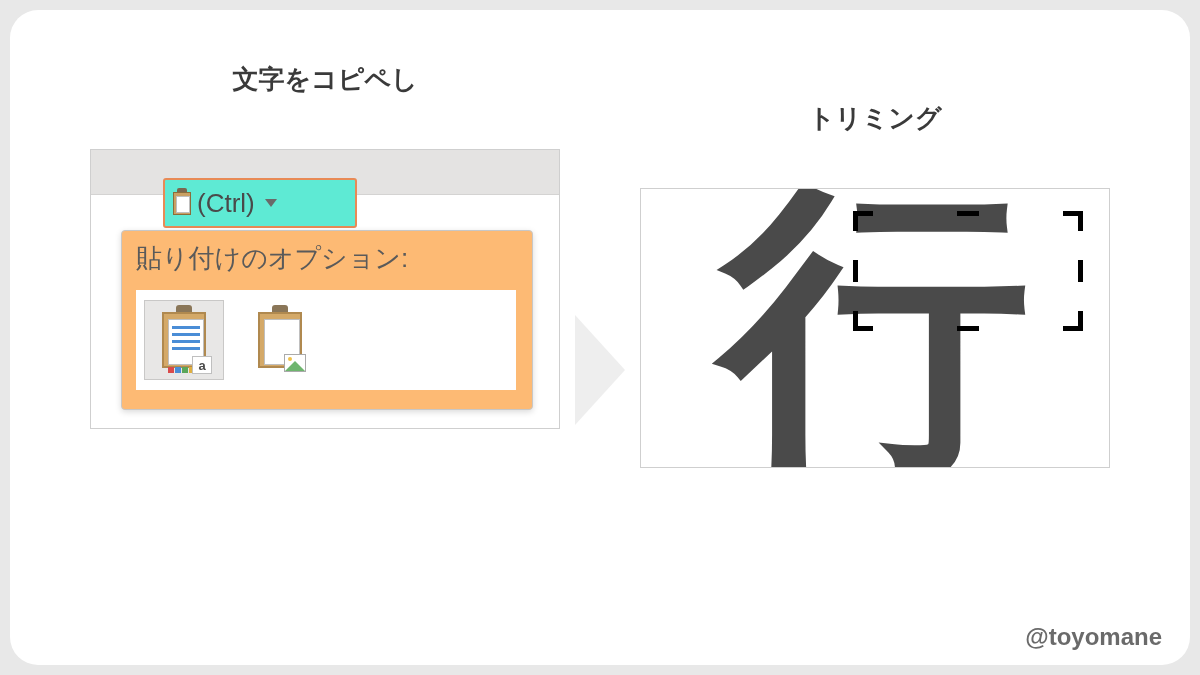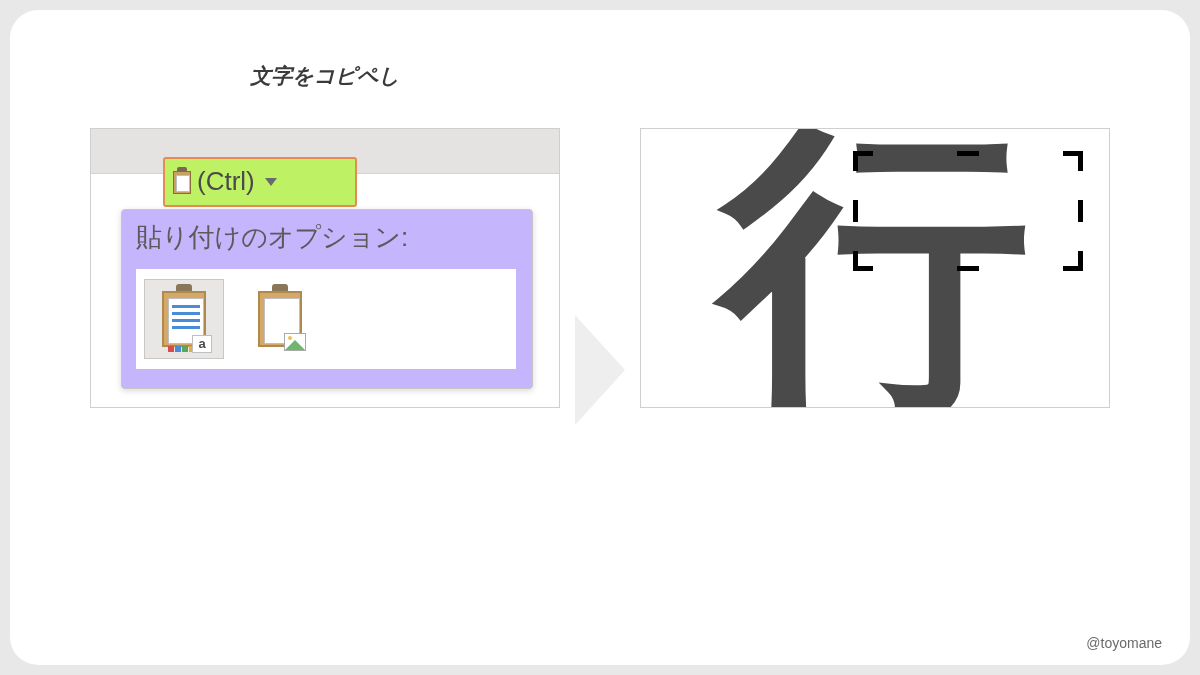--- a/index.html
+++ b/index.html
@@ -25,47 +25,46 @@
   gap: 40px;
   height: 100%;
 }
 .col {
   flex: 1;
   display: flex;
   flex-direction: column;
   align-items: center;
 }
 .heading {
-  font-size: 21px;
+  font-size: 26px;
   font-weight: 800;
   color: #3a3a3a;
   text-align: center;
   line-height: 1.5;
-  margin-bottom: 36px;
-  font-style: italic;
+  margin-bottom: 50px;
 }
 .panel {
   width: 470px;
   height: 280px;
   border: 1px solid #cfcfcf;
   background: #ffffff;
   position: relative;
   overflow: hidden;
 }
 
 .left-panel .top-strip {
   height: 45px;
   background: #e4e3e2;
   border-bottom: 1px solid #d4d3d2;
 }
 .ctrl-btn {
   position: absolute;
   top: 28px;
   left: 72px;
-  background: #bef264;
+  background: #5eead4;
   border: 2px solid #e88a56;
   border-radius: 3px;
   width: 194px;
   height: 50px;
   display: flex;
   align-items: center;
   padding: 0 8px;
   gap: 6px;
 }
 .clipboard-mini {
@@ -111,21 +110,21 @@
   border-right: 6px solid transparent;
   border-top: 8px solid #6a6a6a;
   margin-left: 4px;
 }
 .popup {
   position: absolute;
   top: 80px;
   left: 30px;
   width: 412px;
   height: 180px;
-  background: #c4b5fd;
+  background: #fdba74;
   border: 1px solid #c8c7c6;
   border-radius: 4px;
   box-shadow: 0 2px 6px rgba(0,0,0,0.15);
   padding: 10px 14px;
 }
 .popup-title {
   font-size: 26px;
   color: #5a5a5a;
   margin-bottom: 14px;
 }
@@ -307,22 +306,22 @@
   transform: translate(-50%, -50%);
   width: 0; height: 0;
   border-top: 55px solid transparent;
   border-bottom: 55px solid transparent;
   border-left: 50px solid #eeeeee;
 }
 .watermark {
   position: absolute;
   bottom: 14px;
   right: 28px;
-  font-size: 14px;
-  font-weight: 400;
+  font-size: 24px;
+  font-weight: 700;
   color: #6a6a6a;
 }
 </style>
 </head>
 <body>
 
 <div class="card">
   <div class="columns">
 
     <div class="col">
@@ -378,20 +377,21 @@
             </div>
 
           </div>
         </div>
       </div>
     </div>
 
     <div class="col">
       <div class="heading">
         <br>
+        <span>トリミング</span>
       </div>
 
       <div class="panel right-panel">
         <div class="glyph-wrap">
           <div class="glyph">行</div>
           <div class="crop-box">
             <div class="crop-corner tl"></div>
             <div class="crop-corner tr"></div>
             <div class="crop-corner bl"></div>
             <div class="crop-corner br"></div>

